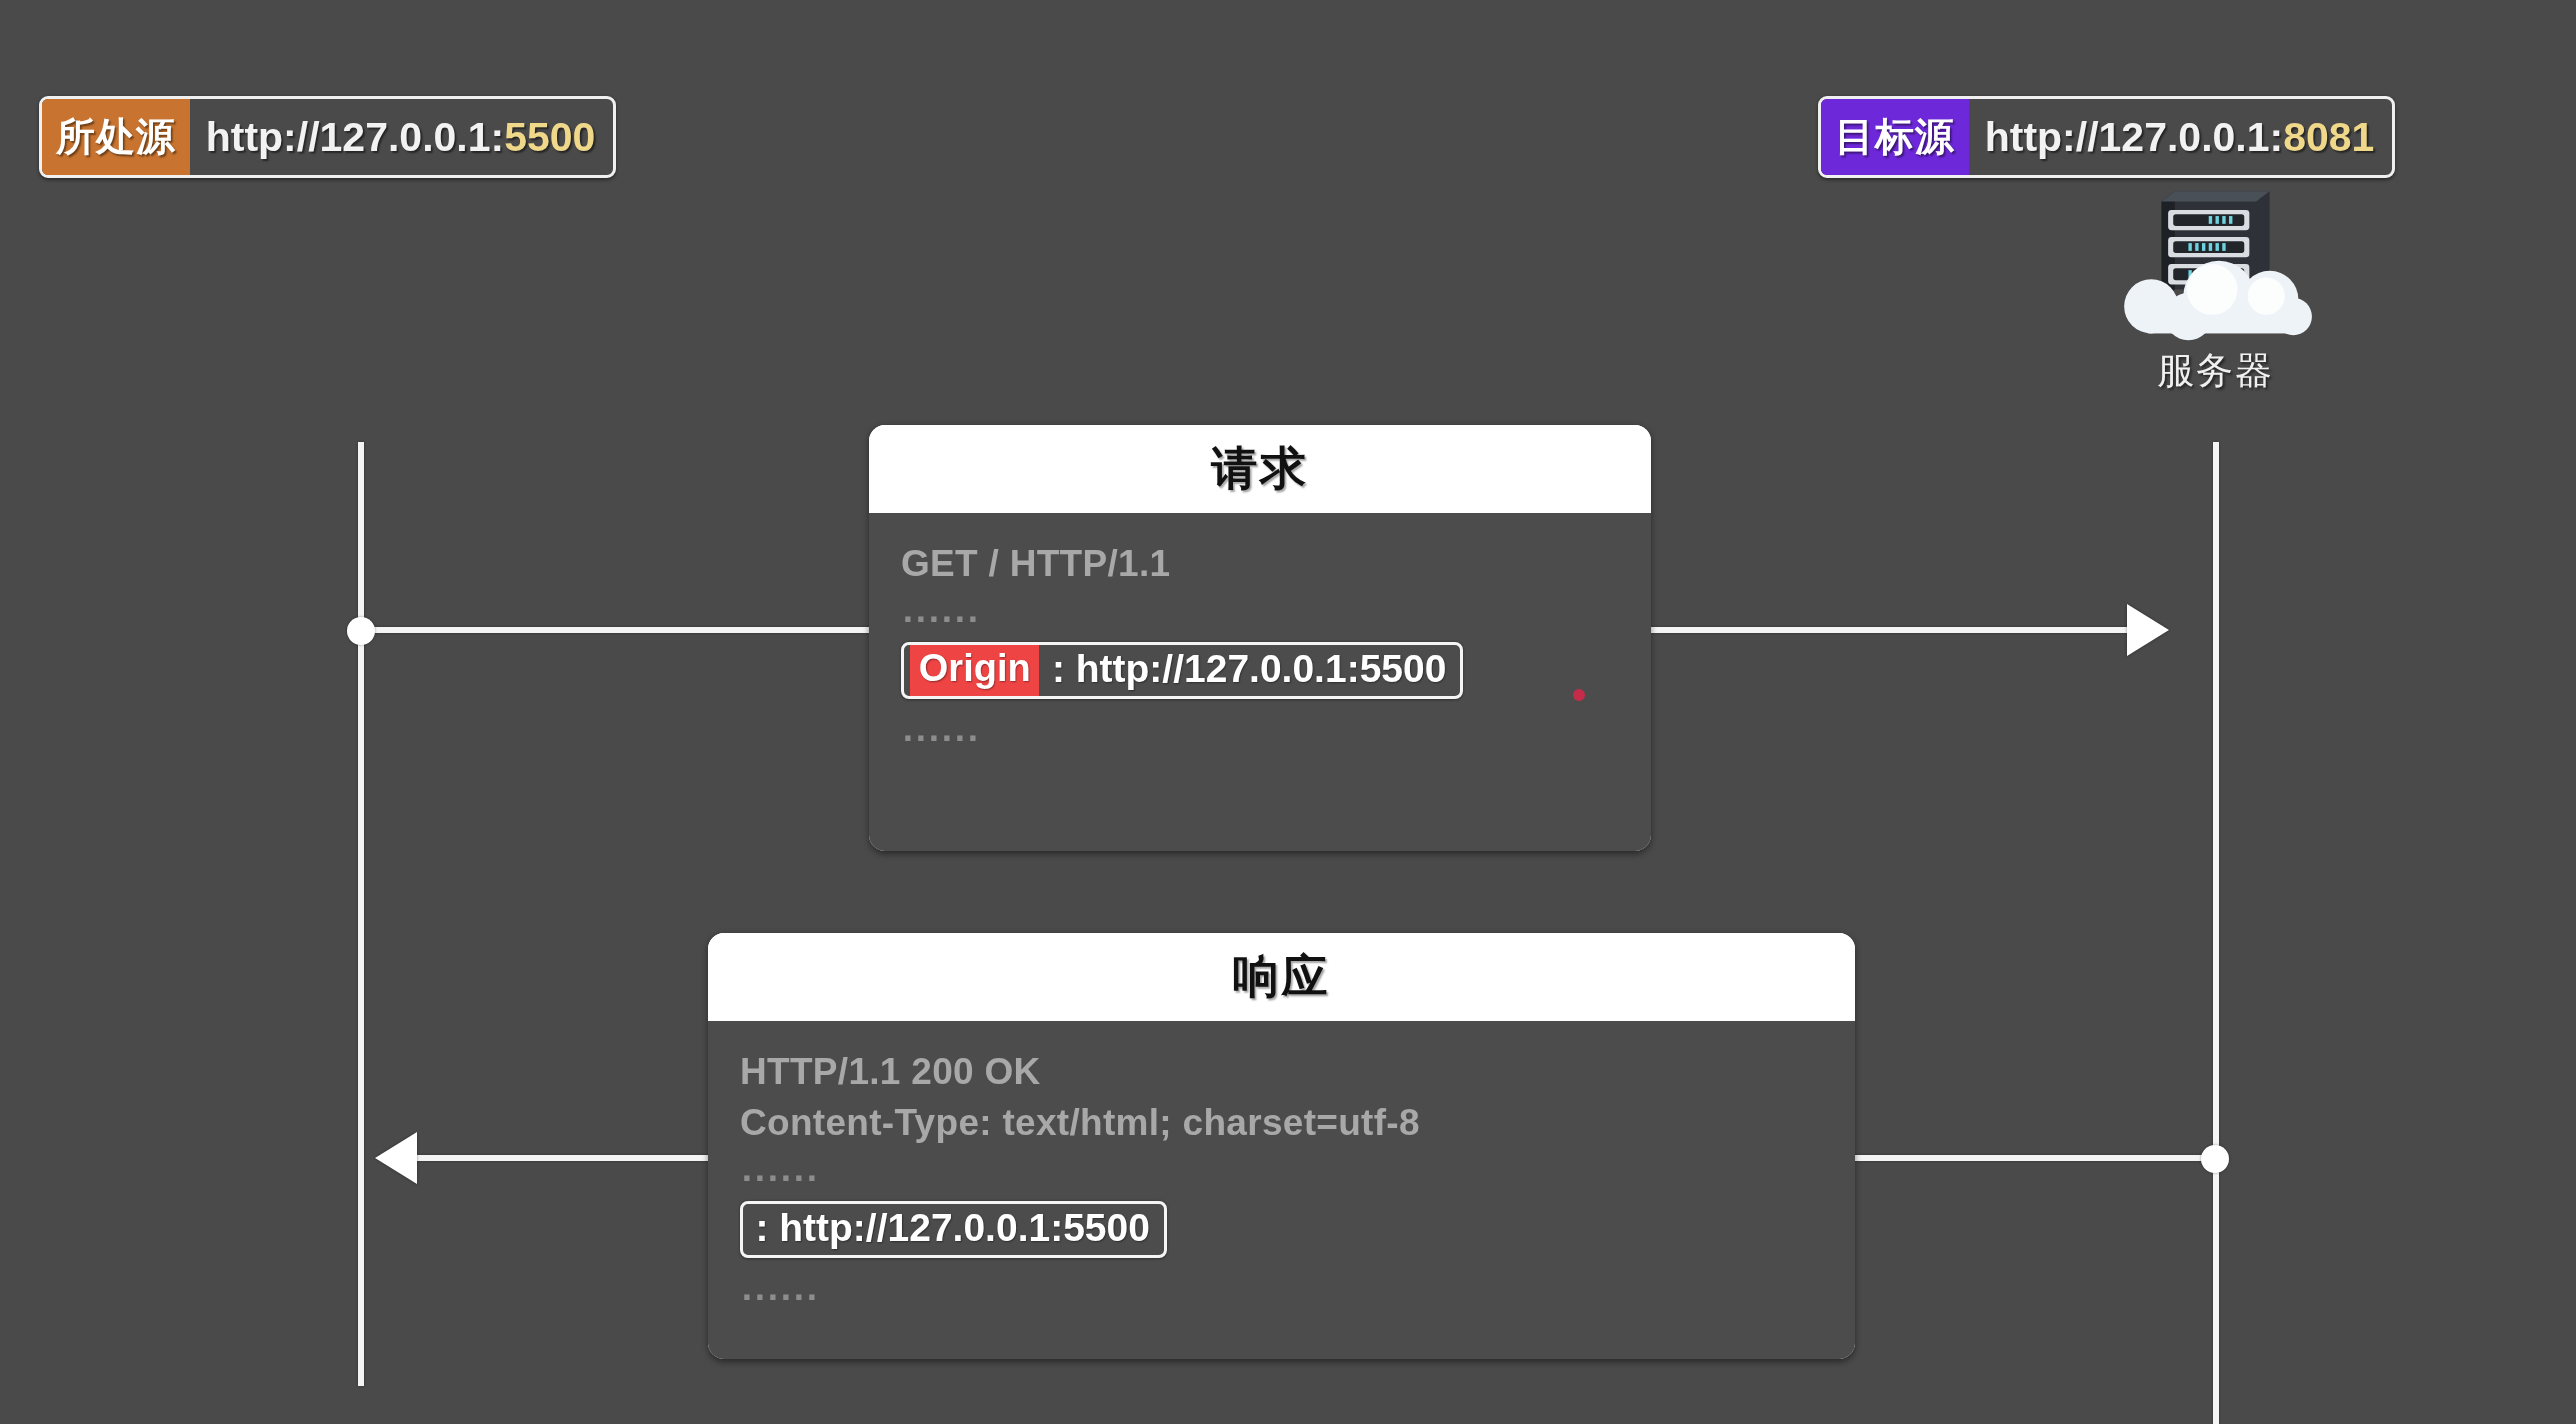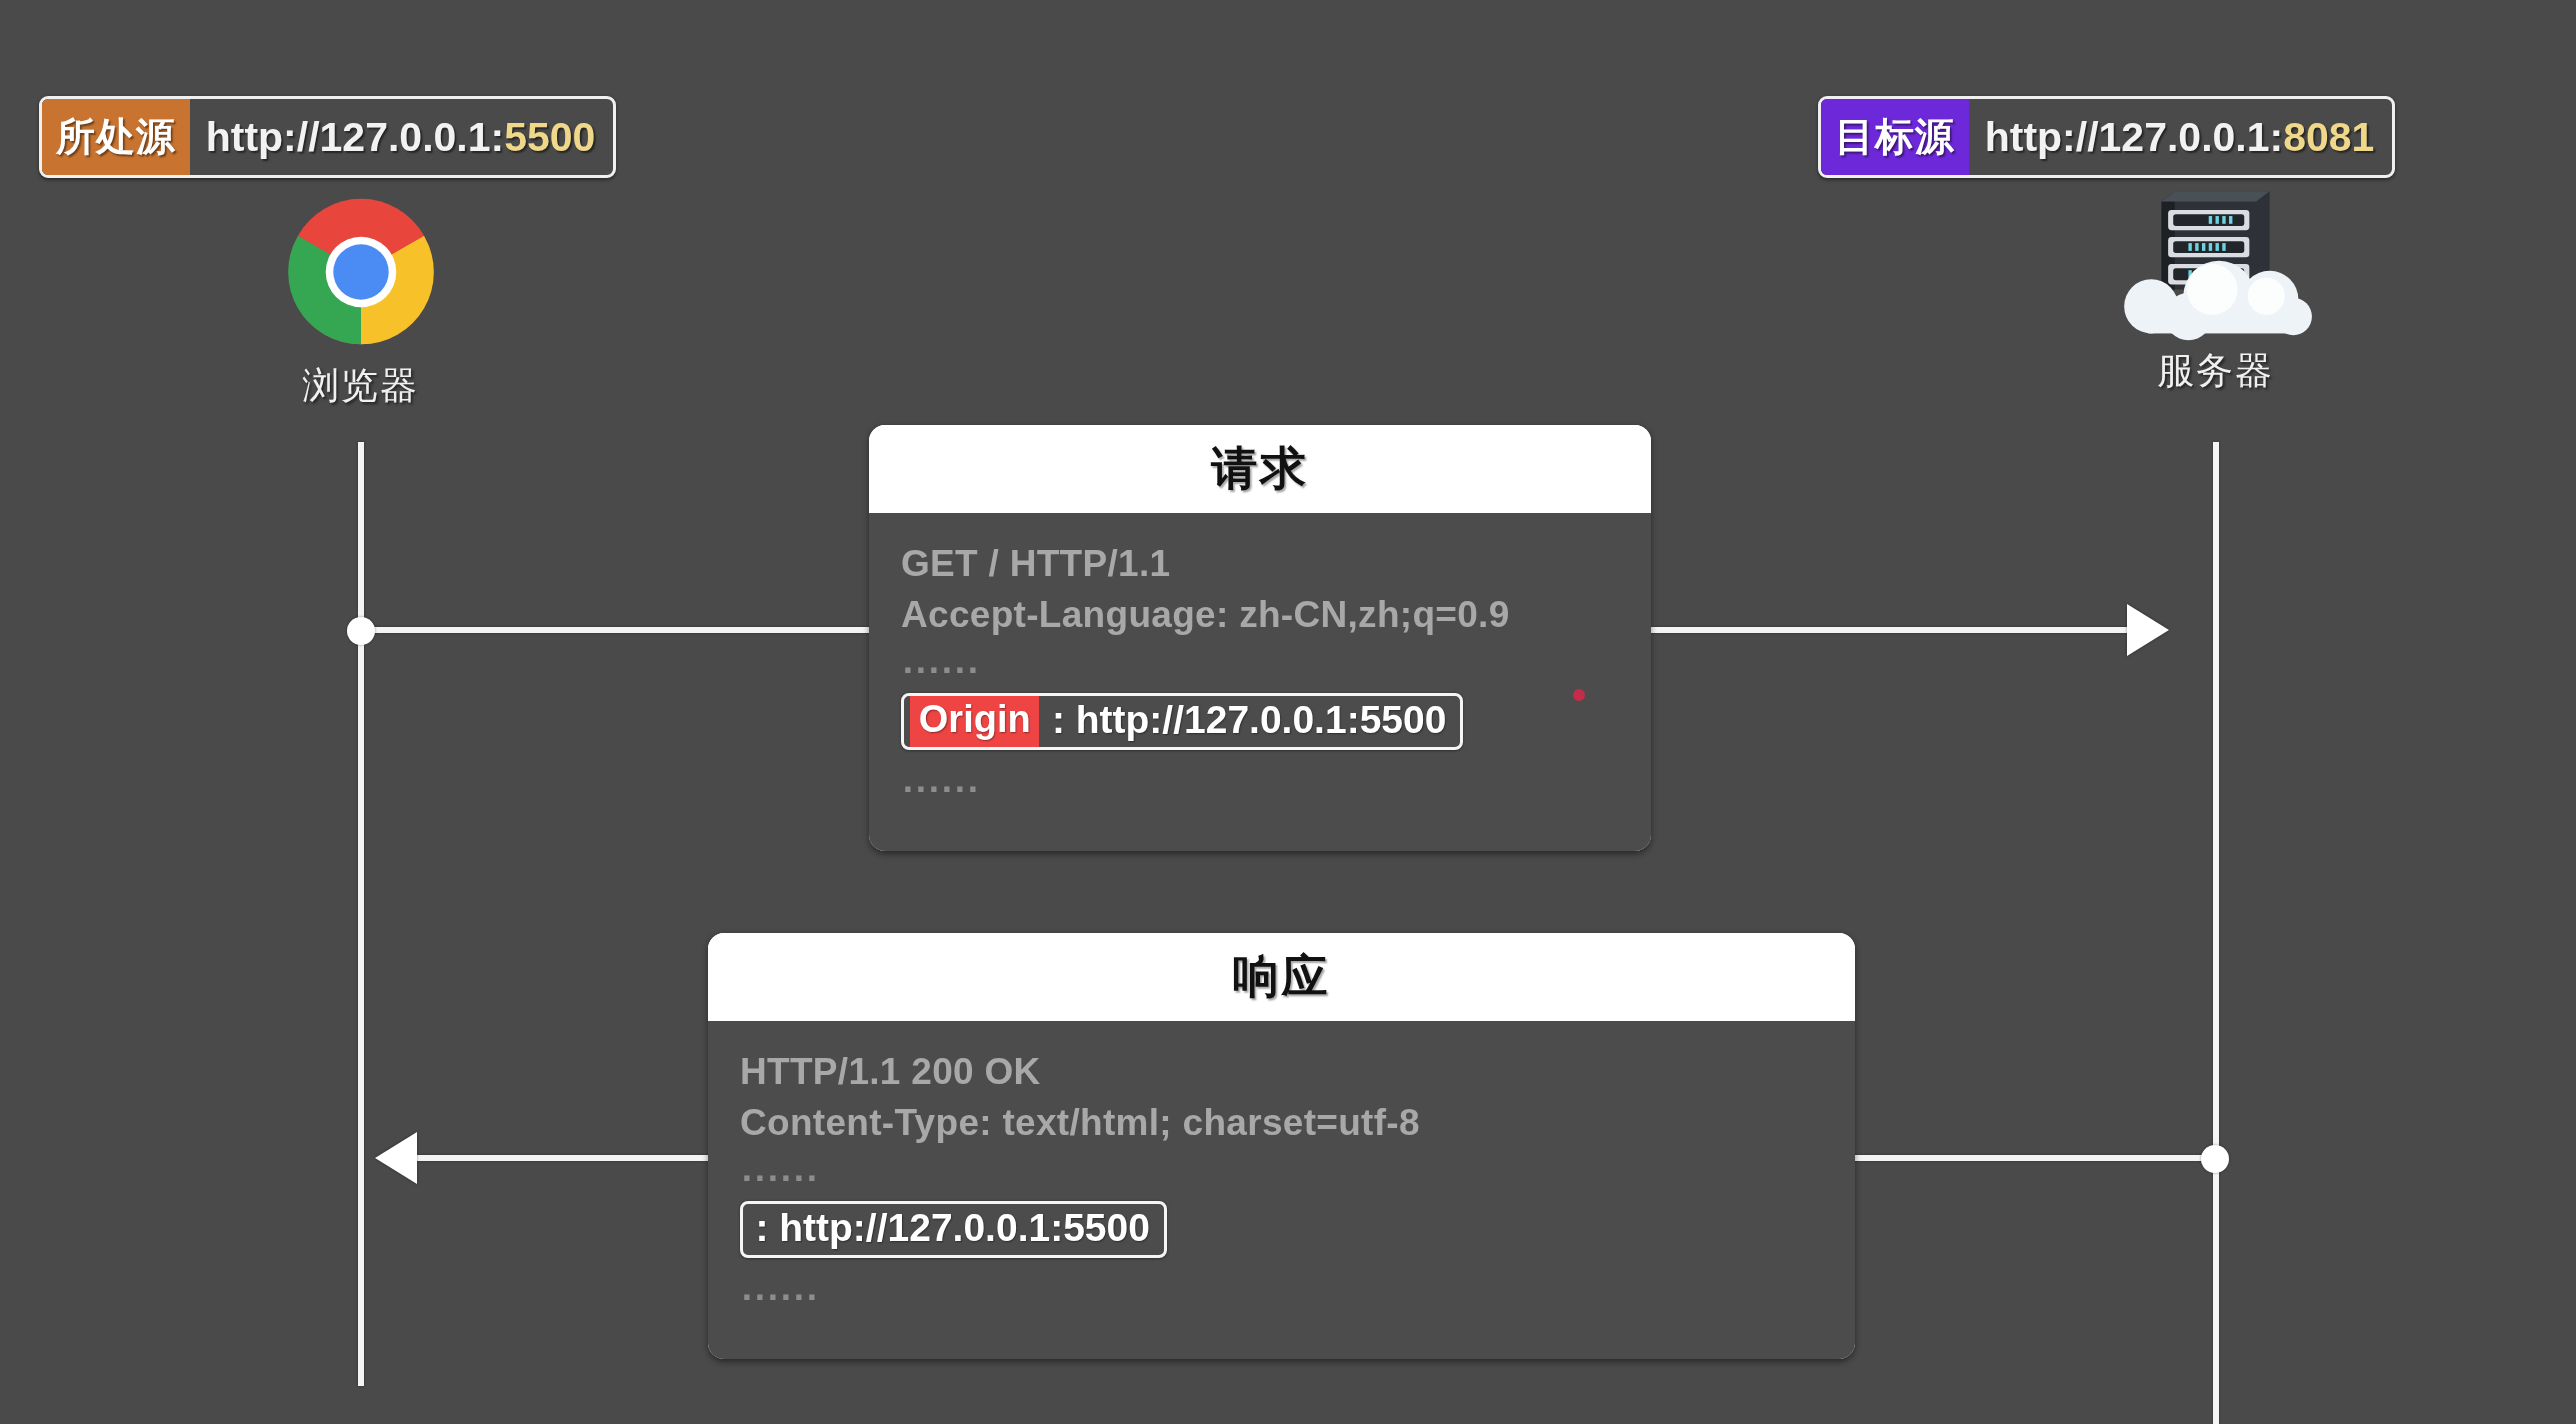--- a/index.html
+++ b/index.html
@@ -220,36 +220,20 @@
   </div>
 
   <div class="origin-chip" id="chip-target">
     <div class="tag">目标源</div>
     <div class="url">
       <span>http://127.0.0.1:</span>
         <span class="port">8081</span>
     </div>
   </div>
 
-  <div class="actor" id="actor-browser">
-    <svg width="168" height="168" viewBox="0 0 100 100">
-      <defs>
-        <clipPath id="clipTop">
-          <path d="M50 50 L12.5 28.35 A43 43 0 0 1 87.5 28.35 Z"></path>
-        </clipPath>
-      </defs>
-      <circle cx="50" cy="50" r="43" fill="#e8453c"></circle>
-      <path d="M50 50 L87.5 28.35 A43 43 0 0 1 50 93 Z" fill="#f7c12a"></path>
-      <path d="M50 50 L50 93 A43 43 0 0 1 12.5 28.35 Z" fill="#35a753"></path>
-      <path d="M50 50 L12.5 28.35 A43 43 0 0 1 87.5 28.35 Z" fill="#e8453c"></path>
-      <circle cx="50" cy="50" r="21" fill="#ffffff"></circle>
-      <circle cx="50" cy="50" r="16.5" fill="#4a8bf4"></circle>
-    </svg>
-    <div class="caption">浏览器</div>
-  </div>
 
   <div class="actor" id="actor-server">
     <svg width="203" height="164" viewBox="0 0 120 96">
 
       <g>
         <polygon points="36,8 92,8 92,66 36,66" fill="#2e3238"></polygon>
         <polygon points="36,8 28,14 28,72 36,66" fill="#1d2024"></polygon>
         <polygon points="28,14 84,14 92,8 36,8" fill="#4a5058"></polygon>
         <g fill="#d9dde2">
           <rect x="32" y="19" width="48" height="12" rx="2"></rect>
@@ -305,21 +289,20 @@
   <div class="arrow-right" style="left:2127px; top:604px;"></div>
 
   <div class="msg-line" style="left:416px; top:1155px; width:1805px;"></div>
   <div class="dot" style="left:2201px; top:1145px;"></div>
   <div class="arrow-left" style="left:375px; top:1132px;"></div>
 
   <div class="card" id="card-request">
     <div class="card-title">请求</div>
     <div class="card-body">
       <div class="hdr-line">GET / HTTP/1.1</div>
-      <div class="hdr-line">Accept-Language: zh-CN,zh;q=0.9</div>
       <div class="ellipsis">......</div>
       <div class="hl-row">
         <span class="hl-key">Origin</span>
         <span class="hl-val"><span>:</span>&nbsp;<span>http://127.0.0.1:5500</span></span>
       </div>
       <div class="ellipsis">......</div>
       <div class="red-dot" style="left:704px; top:264px;"></div>
     </div>
   </div>
 

